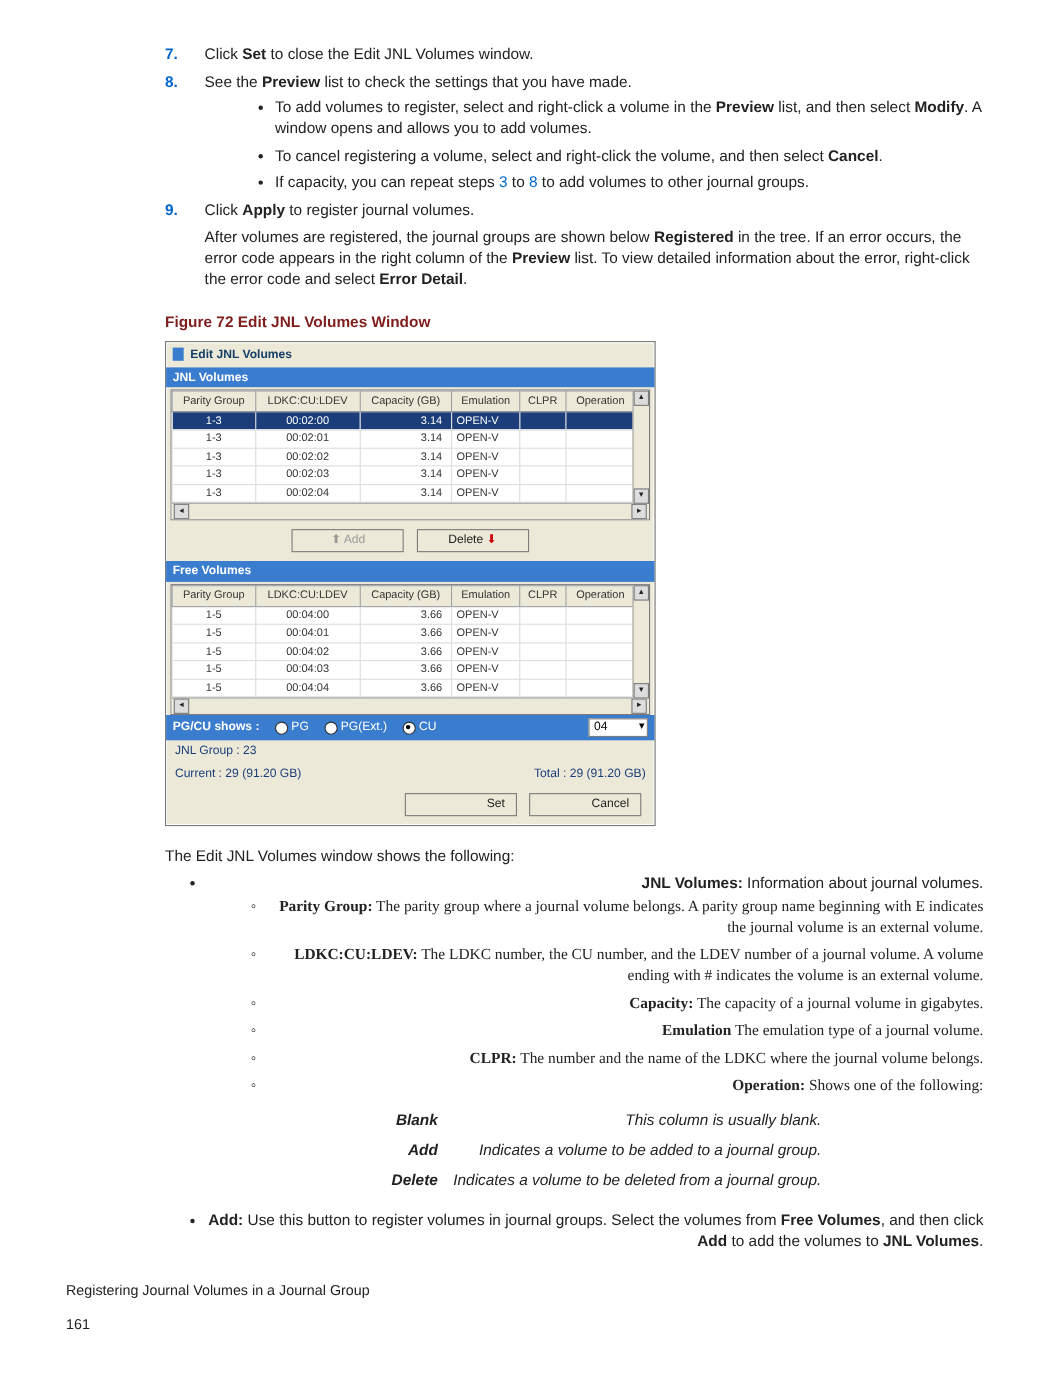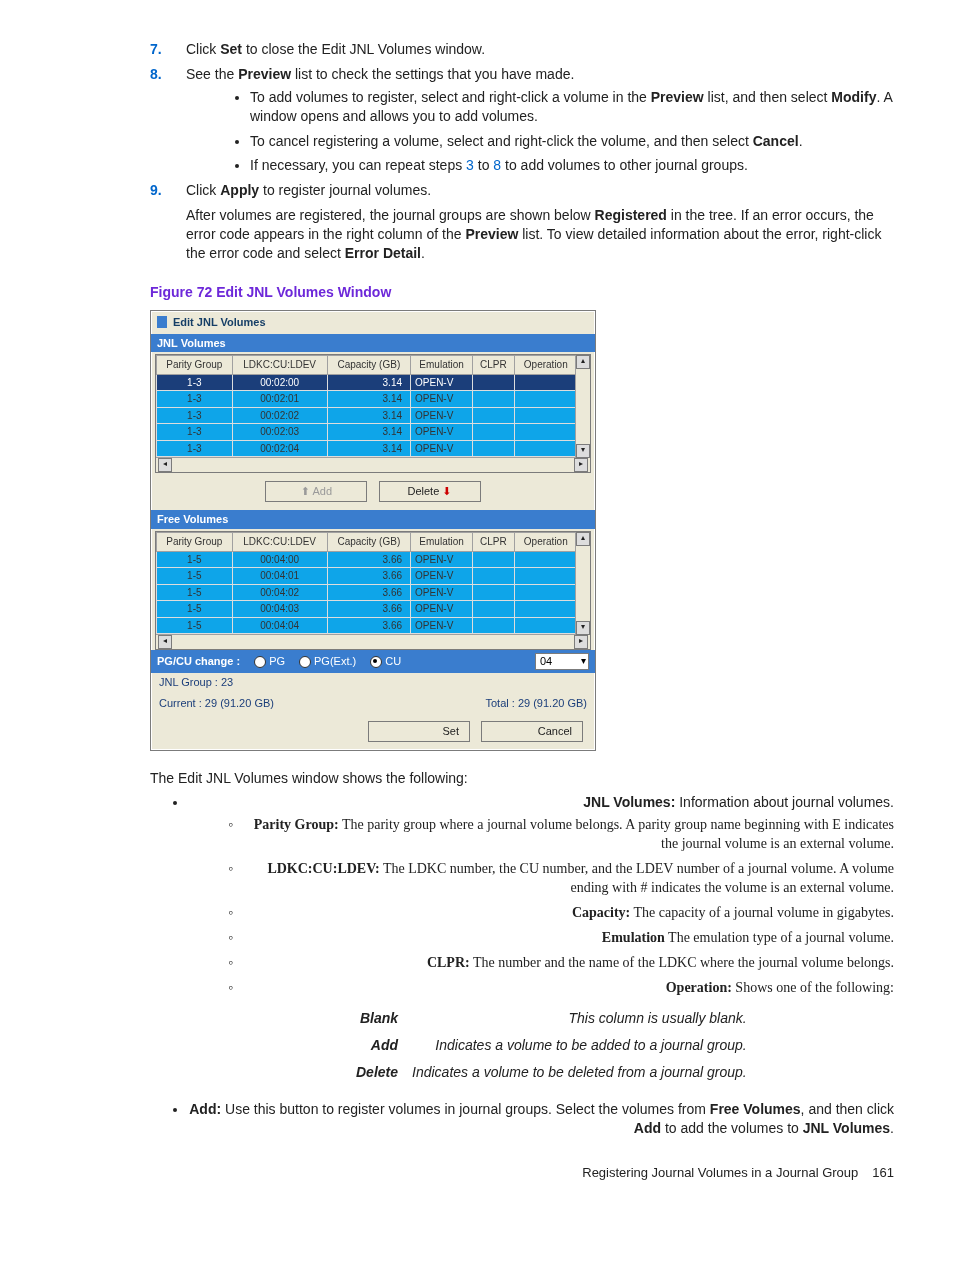--- a/index.html
+++ b/index.html
@@ -13,38 +13,38 @@
     line-height: 1.35;
   }
   .ol-main { list-style: none; padding-left: 0; margin: 0 0 12px 90px; }
   .ol-main > li { margin-bottom: 6px; padding-left: 36px; position: relative; }
   .ol-main > li .num { position:absolute; left:0; top:0; color:#0066cc; font-weight:bold; }
   .bullets { list-style: disc; margin:4px 0 4px 64px; padding:0; }
   .bullets > li { margin-bottom:6px; }
   .sub-bullets { list-style: none; margin:4px 0 4px 40px; padding:0; }
   .sub-bullets > li { position:relative; padding-left:24px; margin-bottom:6px;font-family:Liberation Serif, serif; }
   .sub-bullets > li::before { content:"\25E6"; position:absolute; left:0; top:0; }
-  .figcap { color:#6d28d9; font-weight:bold; margin:20px 0 8px 90px; font-size:14px; }
+  .figcap { color:#7f1d1d; font-weight:bold; margin:20px 0 8px 90px; font-size:14px; }
   b { font-weight:bold; }
   .linknum { color:#0066cc; }
   .afterpara { margin:6px 0 0 0; }
 
   
   .dialog-wrap { margin:0 0 18px 90px; }
   .dialog {
     width: 444px;
     font-size:11px;
     background:#ece9d8;
     border:1px solid #7b7b7b;
     box-shadow: 0 0 0 1px #fff inset;
   }
   .titlebar { display:flex; align-items:center; gap:6px; padding:4px 6px; font-weight:bold; color:#153e66; }
   .titlebar .sq { width:10px; height:12px; background:#3a7dce; }
   .section-bar { background:#3a7dce; color:#fff; font-size:11px; font-weight:bold; padding:2px 6px; }
-  .tbl-scroll { background:#0ea5e9; border:1px solid #7b7b7b; margin:2px 4px 0 4px; position:relative; }
+  .tbl-scroll { background:#ffffff; border:1px solid #7b7b7b; margin:2px 4px 0 4px; position:relative; }
   table.grid { width:100%; border-collapse:collapse; font-size:10px; }
   table.grid th { background:#ece9d8; border:1px solid #a0a0a0; padding:2px 4px; font-weight:normal; color:#333; text-align:center; }
   table.grid td { border:1px solid #ddd; padding:1px 4px; text-align:center; color:#333; }
   tr.sel td { background:#1b3e7a; color:#fff; }
   .num-r { text-align:right !important; padding-right:8px !important; }
   .hscroll { height:14px; background:#ece9d8; border-top:1px solid #a0a0a0; display:flex; justify-content:space-between; align-items:center; padding:0 2px; }
   .arrow { width:12px; height:12px; background:#ddd; border:1px solid #7b7b7b; font-size:8px; line-height:10px; text-align:center; }
   .btn-row { text-align:center; padding:8px 0; }
   .dbtn { display:inline-block; min-width:80px; padding:2px 10px; border:1px solid #7b7b7b; background:#ece9d8; font-size:11px; margin:0 4px; }
   .dbtn.disabled { color:#9a9a9a;text-align:center; }
@@ -60,35 +60,35 @@
   .vscroll { position:absolute; right:0; top:0; bottom:14px; width:14px; background:#ece9d8; border-left:1px solid #a0a0a0; }
   .vscroll .up,.vscroll .dn{ position:absolute; width:12px; height:12px; left:0; background:#ddd; border:1px solid #7b7b7b; font-size:8px; text-align:center; line-height:10px; }
   .vscroll .up{top:0;} .vscroll .dn{bottom:0;}
   table.grid th:last-child,table.grid td:last-child{ padding-right:16px; }
 
   .below { margin:14px 0 6px 90px; }
   .deftable { margin:8px 0 14px 168px; border-collapse:collapse; font-size:14px; }
   .deftable td { padding:4px 14px 4px 0; vertical-align:top;font-style:italic; }
   .deftable td.k { font-weight:bold; white-space:nowrap; }
 
-  .footer { display:flex; justify-content:flex-end; gap:14px; margin-top:26px; font-size:13px; }
+  .footer { display:flex; justify-content:flex-end; gap:14px; margin-top:26px; font-size:13px;flex-direction:column; }
 </style>
 </head>
 <body>
 
 <ol class="ol-main">
   <li><span class="num">7.</span>
     <span><span>Click </span><b>Set</b><span> to close the Edit JNL Volumes window.</span></span>
   </li>
   <li><span class="num">8.</span>
     <span><span>See the </span><b>Preview</b><span> list to check the settings that you have made.</span></span>
     <ul class="bullets">
       <li><span>To add volumes to register, select and right-click a volume in the </span><b>Preview</b><span> list, and then select </span><b>Modify</b><span>. A window opens and allows you to add volumes.</span></li>
       <li><span>To cancel registering a volume, select and right-click the volume, and then select </span><b>Cancel</b><span>.</span></li>
-      <li><span>If necessary, you can repeat steps </span><span class="linknum">3</span><span> to </span><span class="linknum">8</span><span> to add volumes to other journal groups.</span></li>
+      <li><span>If capacity, you can repeat steps </span><span class="linknum">3</span><span> to </span><span class="linknum">8</span><span> to add volumes to other journal groups.</span></li>
     </ul>
   </li>
   <li><span class="num">9.</span>
     <span><span>Click </span><b>Apply</b><span> to register journal volumes.</span></span>
     <p class="afterpara"><span>After volumes are registered, the journal groups are shown below </span><b>Registered</b><span> in the tree. If an error occurs, the error code appears in the right column of the </span><b>Preview</b><span> list. To view detailed information about the error, right-click the error code and select </span><b>Error Detail</b><span>.</span></p>
   </li>
 </ol>
 
 <div class="figcap">Figure 72 Edit JNL Volumes Window</div>
 
@@ -230,21 +230,21 @@
           <div class="up">▴</div>
           <div class="dn">▾</div>
         </div>
       <div class="hscroll">
           <span class="arrow">◂</span>
           <span class="arrow">▸</span>
         </div>
     </div>
 
     <div class="pgcu">
-      <b>PG/CU change :</b>
+      <b>PG/CU shows :</b>
       <span class="radio">
           <span class="dot"></span>
           <span>PG</span>
         </span>
       <span class="radio">
           <span class="dot"></span>
           <span>PG(Ext.)</span>
         </span>
       <span class="radio">
           <span class="dot on"></span>

